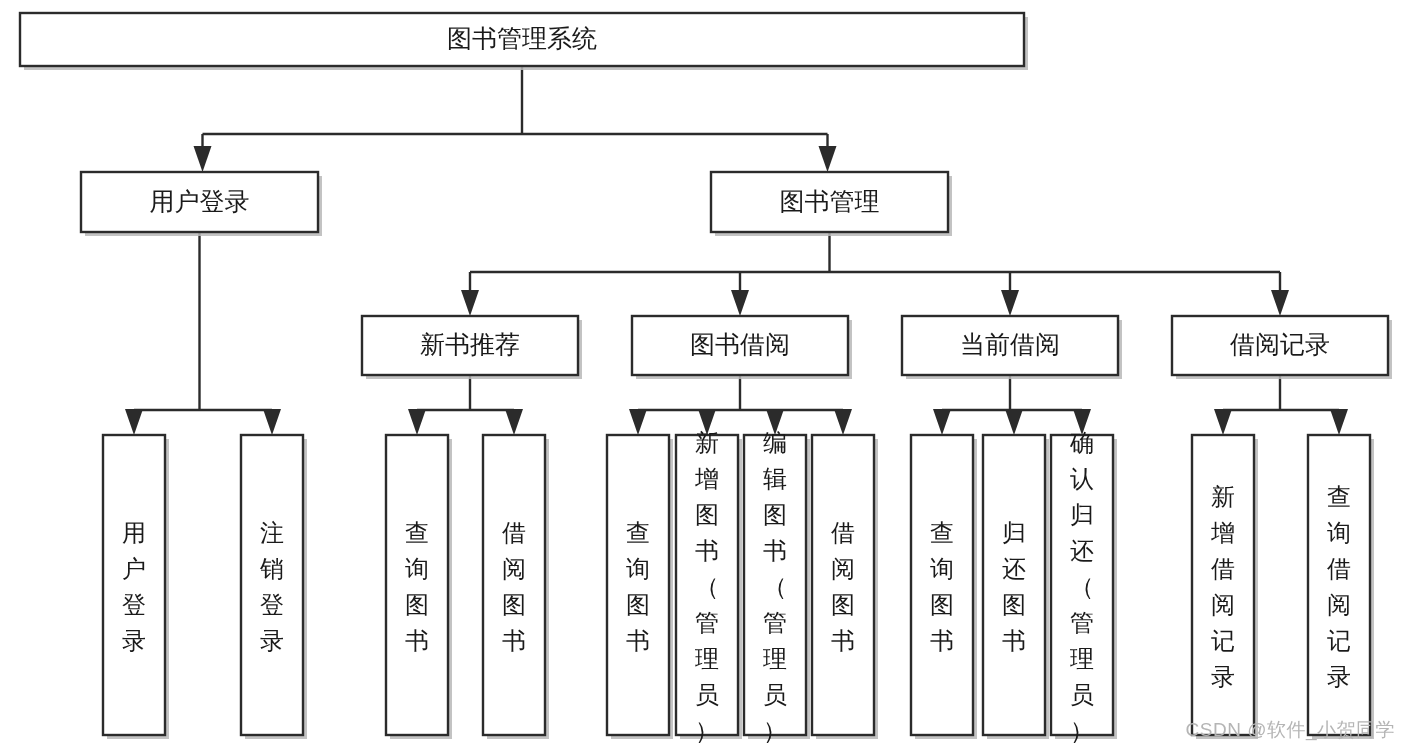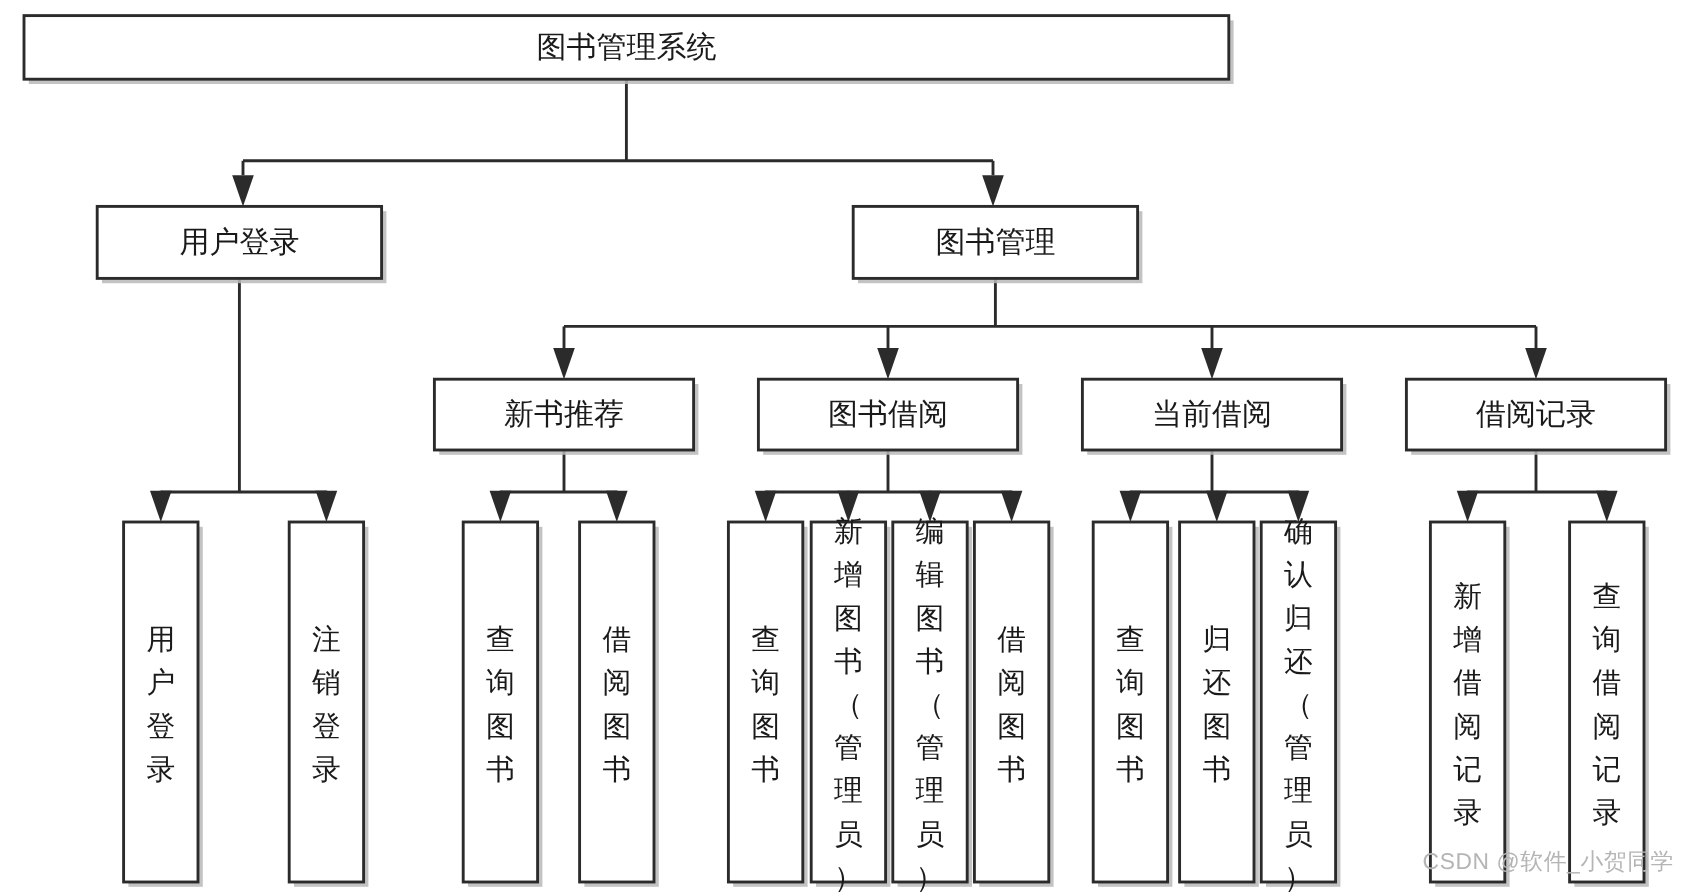--- a/index.html
+++ b/index.html
@@ -56,21 +56,21 @@
   }
   .node-label-v {
     font-family: "Liberation Sans", "DejaVu Sans", sans-serif;
     font-size: 24px;
     fill: #1a1a1a;
     text-anchor: middle;
   }
   .watermark {
     position: absolute;
     right: 10px;
-    bottom: 16px;
+    bottom: 4px;
     font-family: "Liberation Sans", "DejaVu Sans", sans-serif;
     font-size: 19px;
     color: #b5b5b5;
     letter-spacing: 0.5px;
     white-space: nowrap;
     user-select: none;
   }
 </style>
 </head>
 <body>

